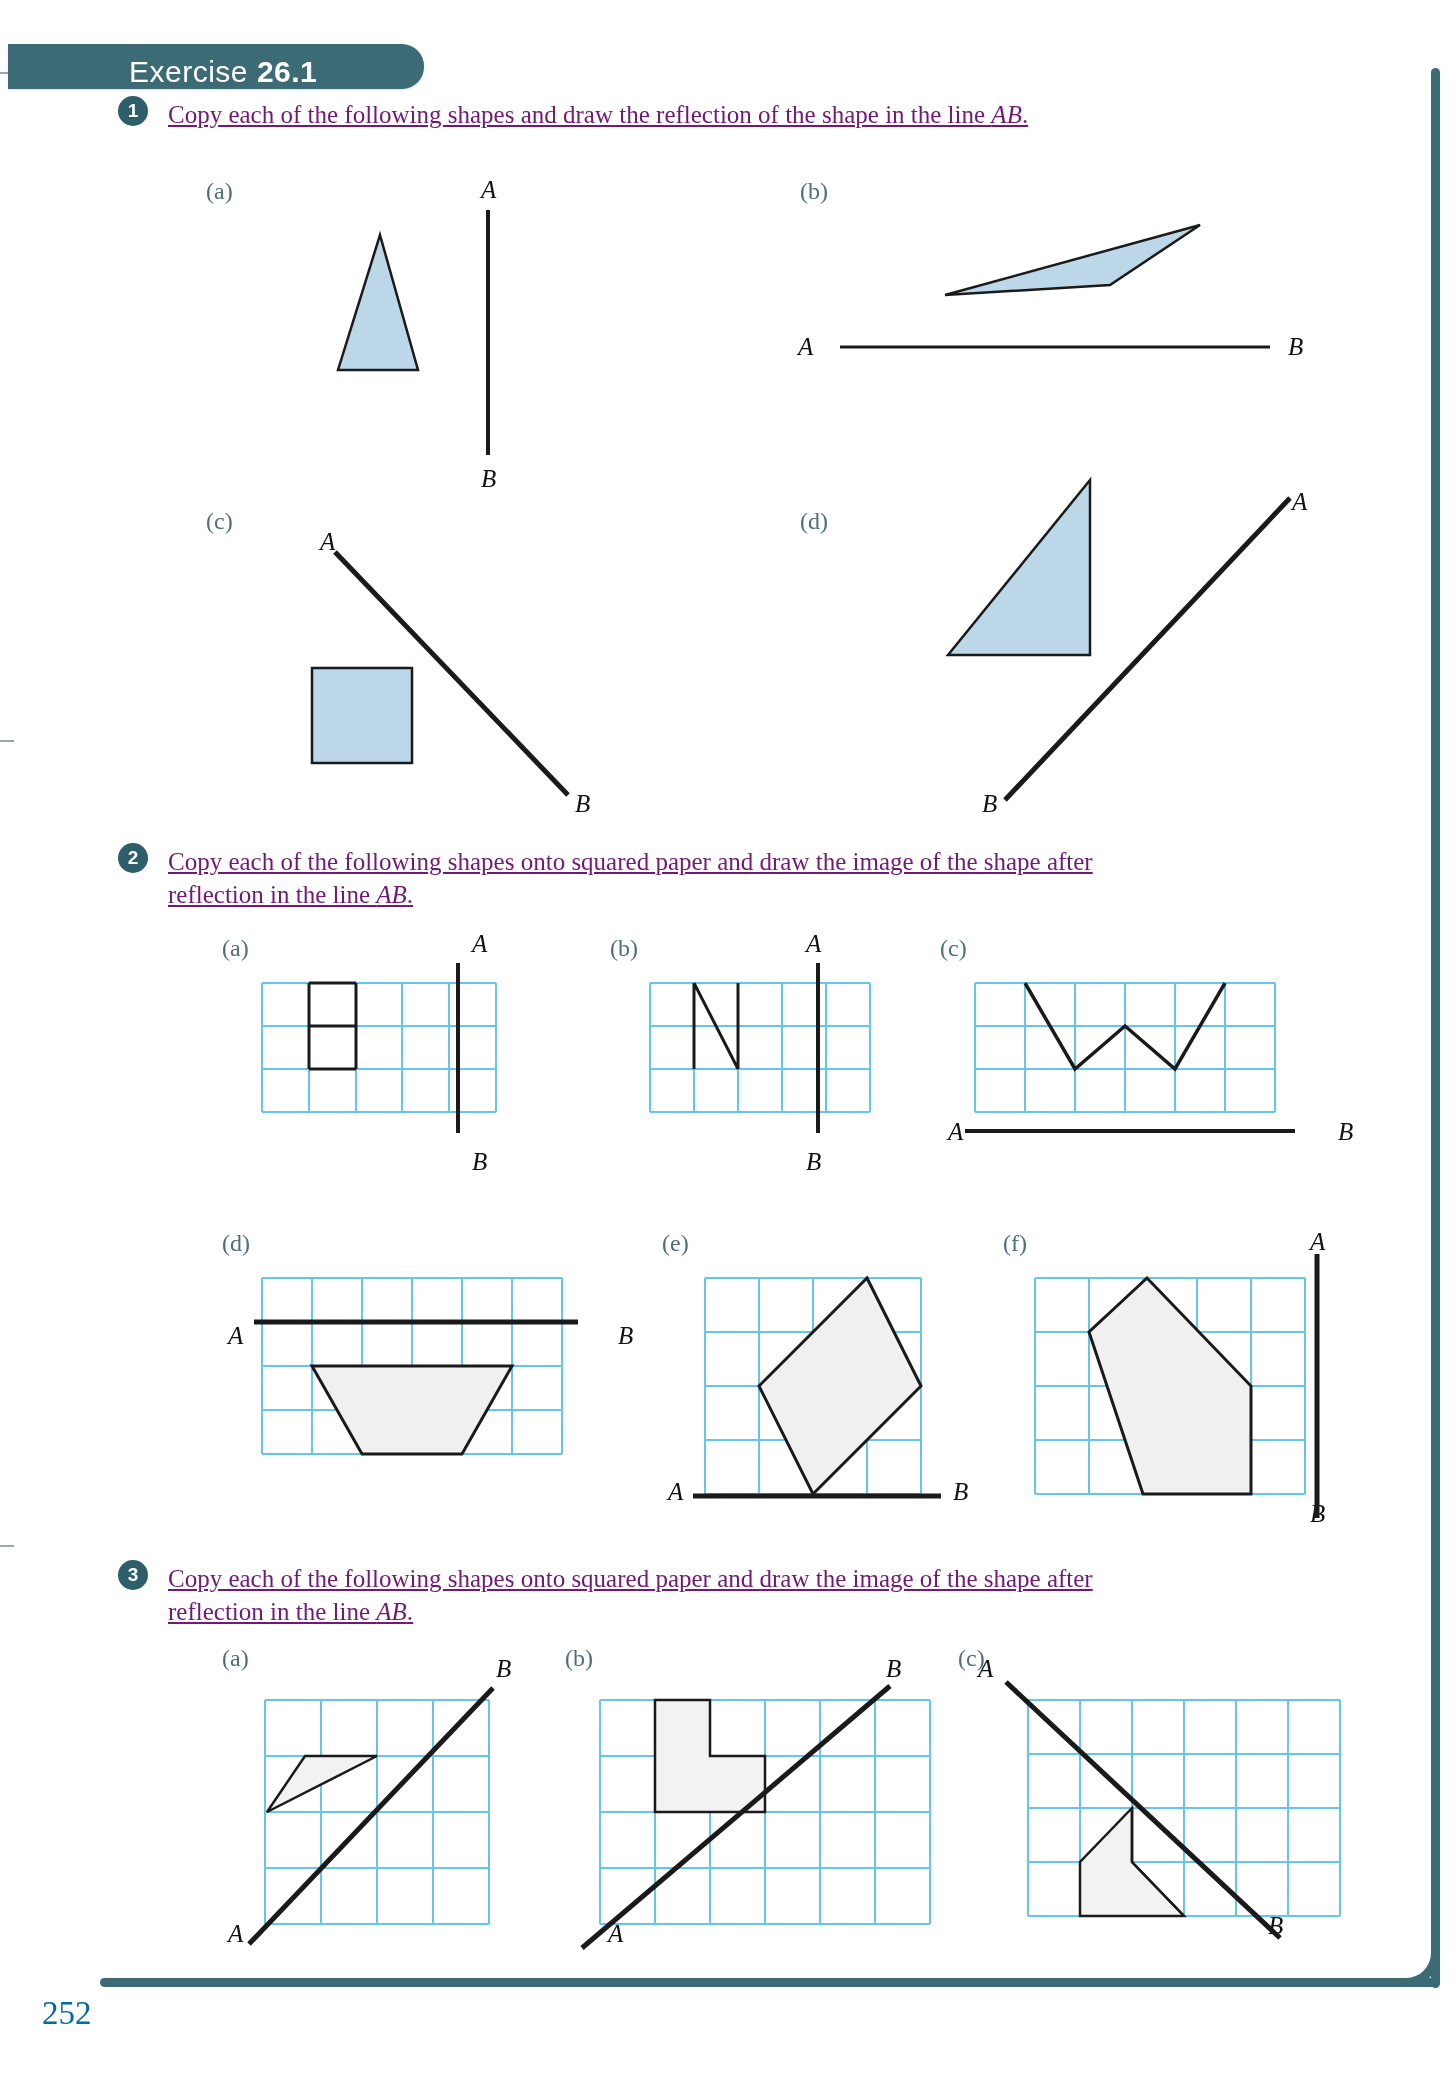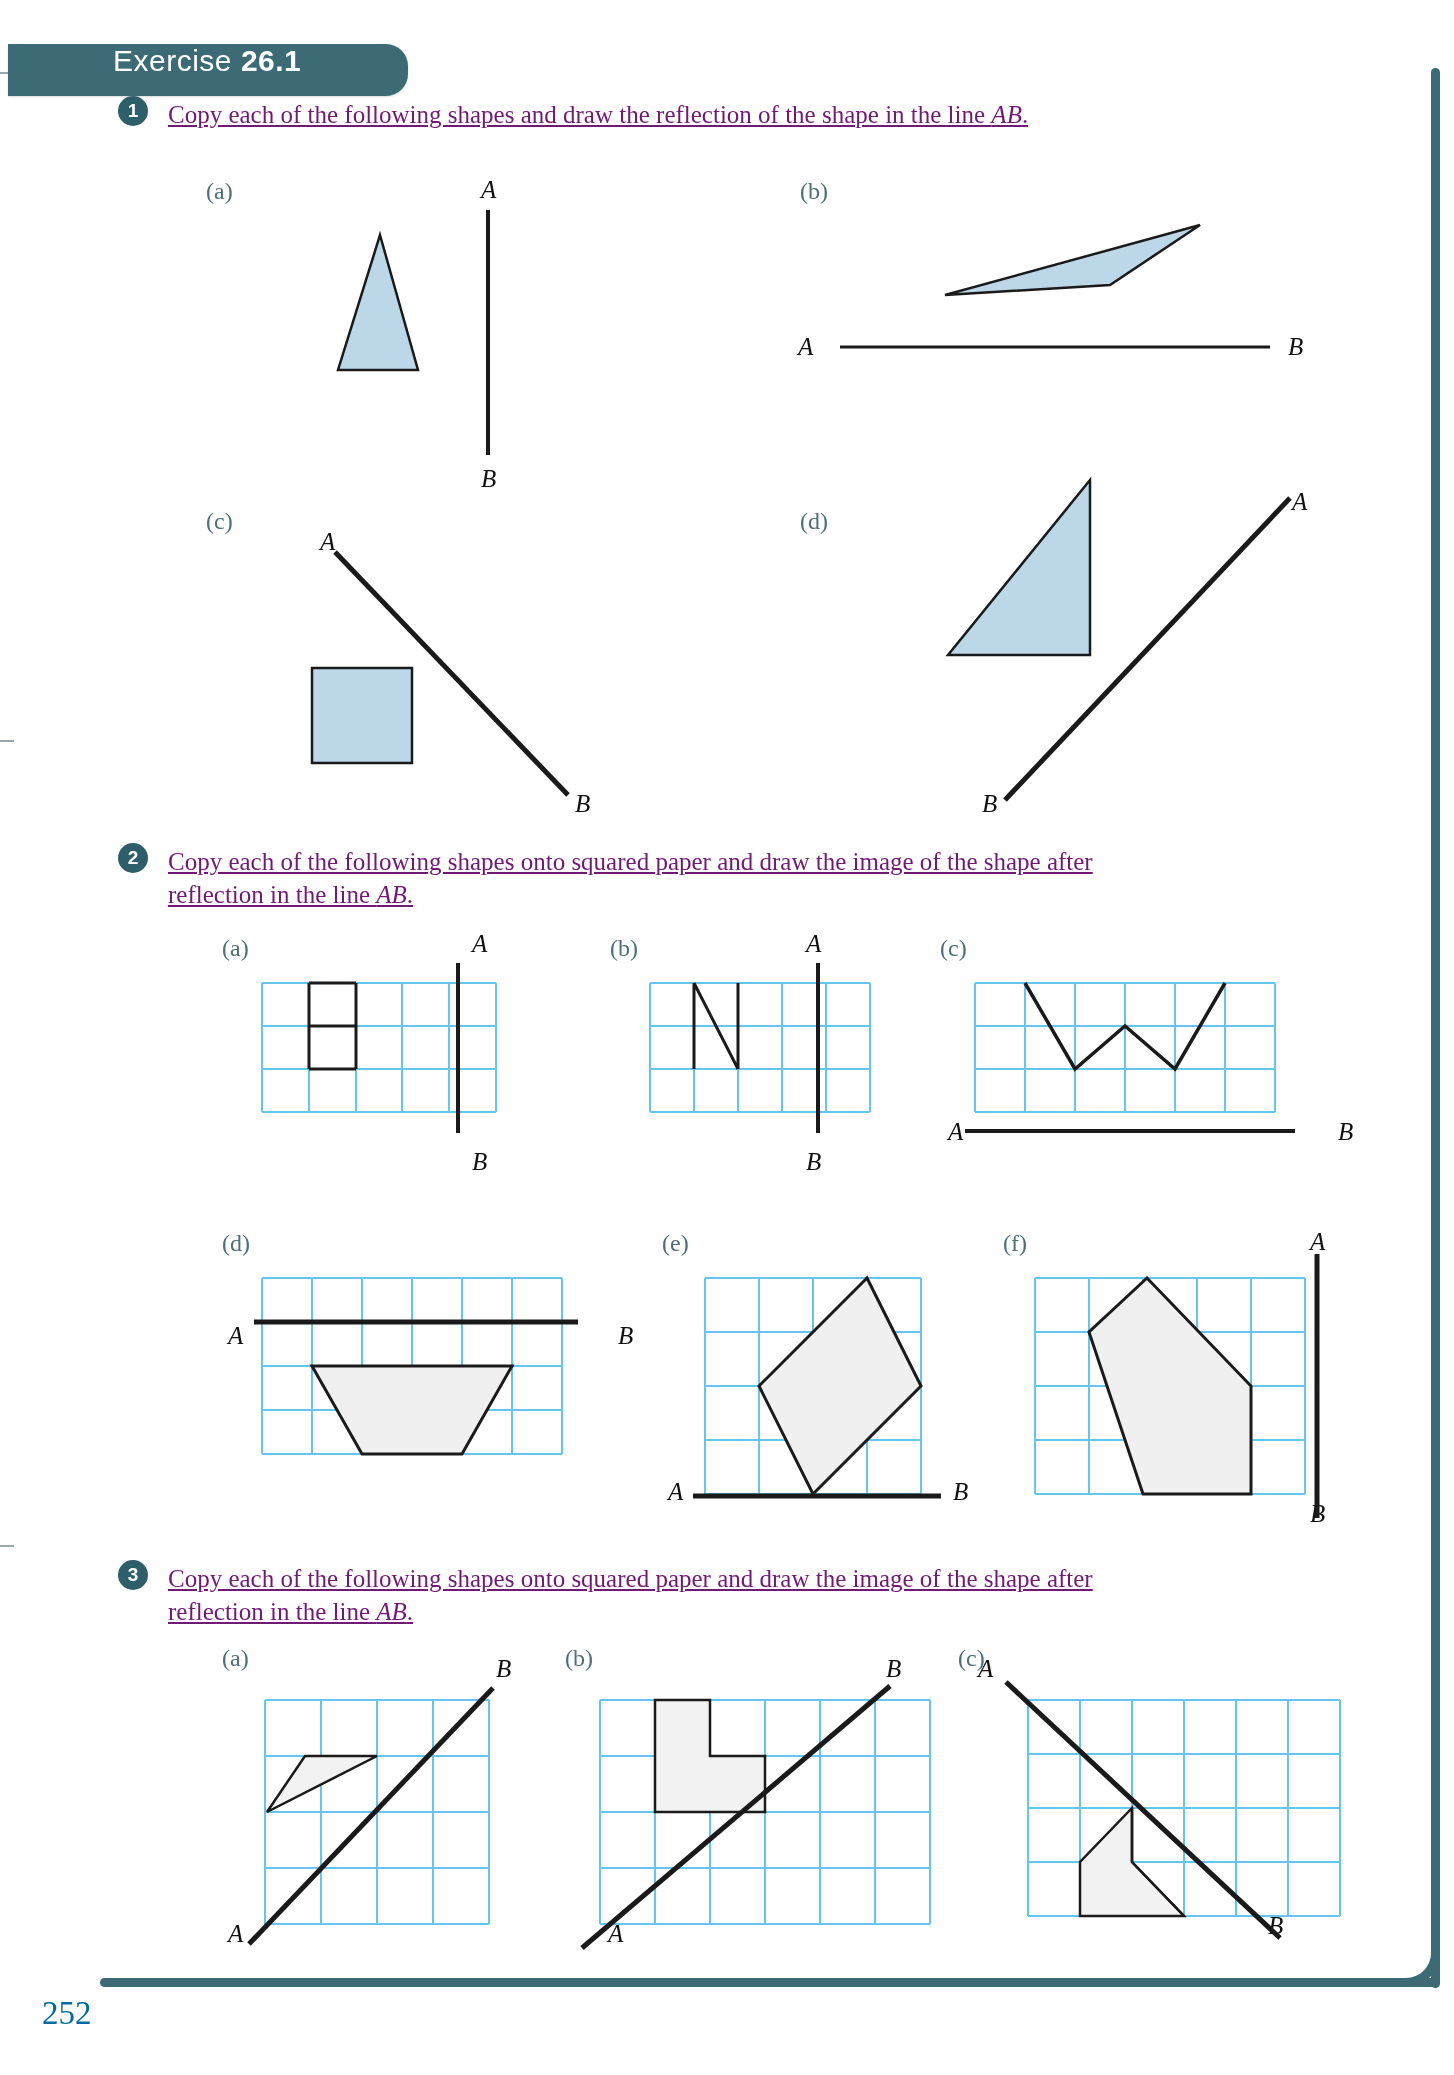--- a/index.html
+++ b/index.html
@@ -8,25 +8,26 @@
     background:#ffffff;
     font-family:"Liberation Serif", serif;
     position:relative;
     overflow:hidden;
   }
   .page{position:absolute;inset:0;}
 
   
   .banner{
     position:absolute;left:8px;top:44px;
-    width:400px;height:52px;
+    width:400px;height:45px;
     background:#3d6b75;
     border-radius:0 22px 22px 0;
-    display:flex;align-items:flex-start;
+    display:flex;align-items:flex-end;
     box-shadow:0 1px 2px rgba(0,0,0,.15);
+    padding-left:16px;
   }
   .banner-text{
     color:#ffffff;
     font-family:"Liberation Sans", sans-serif;
     font-size:30px;
     letter-spacing:.5px;
     margin-left:105px;
     white-space:nowrap;
   }
   .banner-text b{font-weight:bold;}

